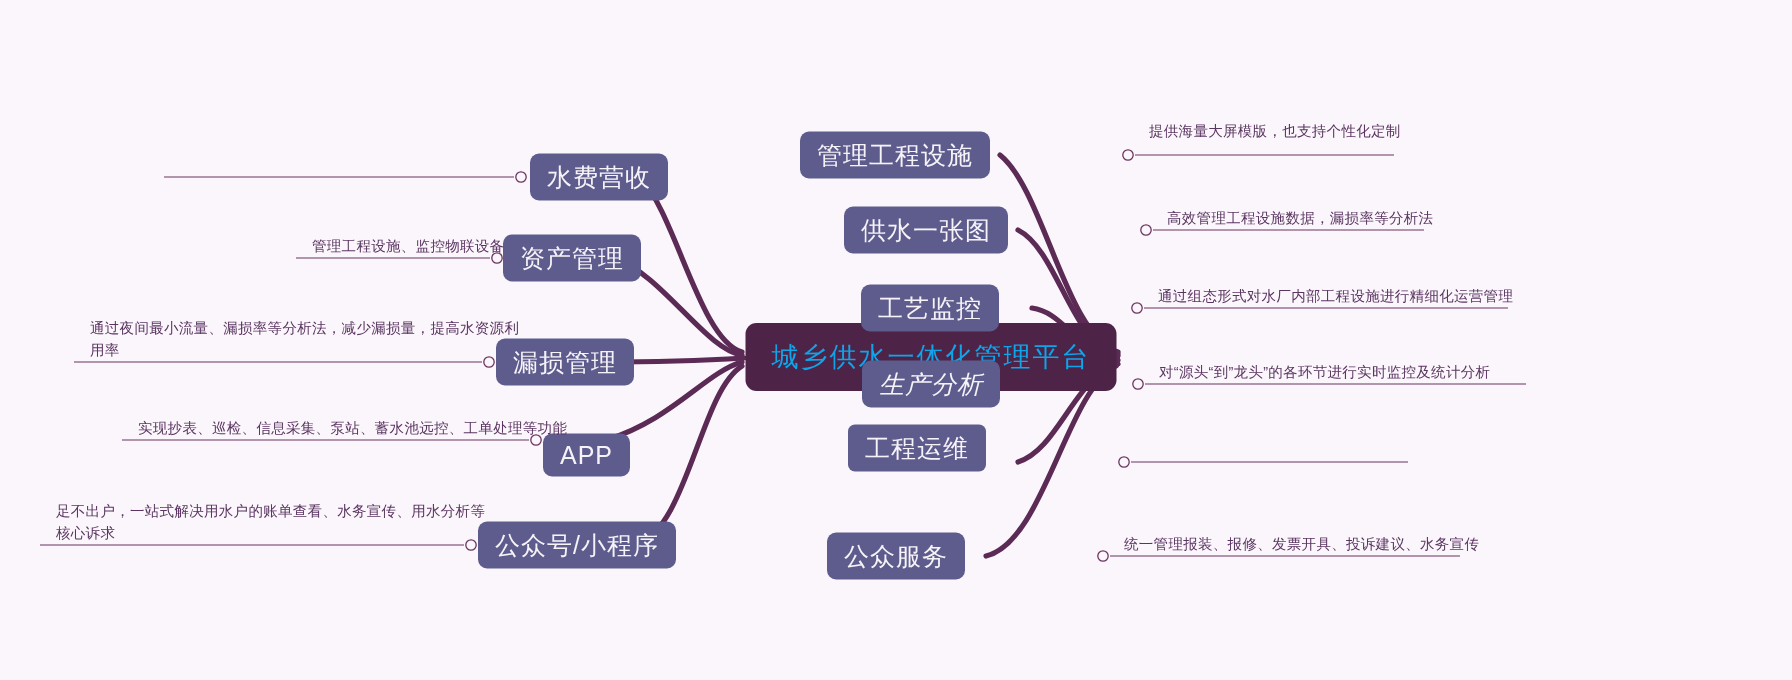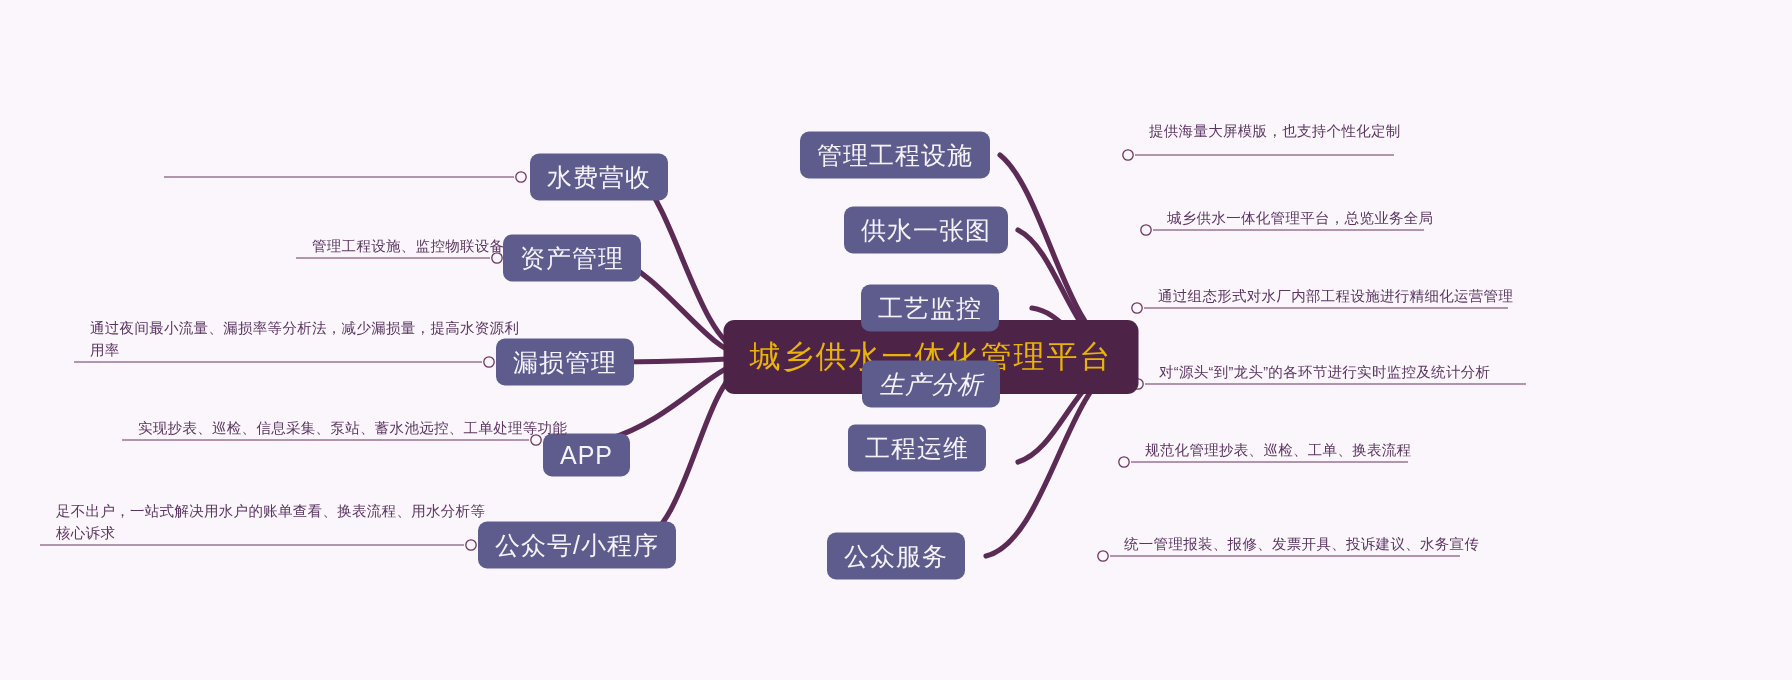--- a/index.html
+++ b/index.html
@@ -22,24 +22,24 @@
     font-size:25px;
     letter-spacing:1px;
     white-space:nowrap;
     box-sizing:border-box;
     padding:7px 17px;
     transform:translateY(-50%);
   }
   .central{
     position:absolute;
     background:#4D2348;
-    color:#eab308;
+    color:#0ea5e9;
     border-radius:11px;
     display:flex;align-items:center;justify-content:center;
-    font-size:31px;
+    font-size:27px;
     letter-spacing:2px;
     white-space:nowrap;
     padding:16px 26px;
     box-sizing:border-box;
     transform:translate(-50%,-50%);
   }
   .note{
     position:absolute;
     font-size:14.5px;
     color:#5A3561;
@@ -138,23 +138,22 @@
     <span>工程运维</span>
   </div>
   <div class="node" style="left:965px;top:556px;transform:translate(-100%,-50%);">
     <span>公众服务</span>
   </div>
 
   <div class="note left" style="left: 312px; top: 235px;">管理工程设施、监控物联设备</div>
   <div class="note left" style="left: 90px; top: 317px;">通过夜间最小流量、漏损率等分析法，减少漏损量，提高水资源利
 用率</div>
   <div class="note left" style="left: 138px; top: 417px;">实现抄表、巡检、信息采集、泵站、蓄水池远控、工单处理等功能</div>
-  <div class="note left" style="left: 56px; top: 500px;">足不出户，一站式解决用水户的账单查看、换表流程、用水分析等
+  <div class="note left" style="left: 56px; top: 500px;">足不出户，一站式解决用水户的账单查看、水务宣传、用水分析等
 核心诉求</div>
 
   <div class="note right" style="left: 1149px; top: 120px;">提供海量大屏模版，也支持个性化定制</div>
-  <div class="note right" style="left: 1167px; top: 207px;">城乡供水一体化管理平台，总览业务全局</div>
+  <div class="note right" style="left: 1167px; top: 207px;">高效管理工程设施数据，漏损率等分析法</div>
   <div class="note right" style="left: 1158px; top: 285px;">通过组态形式对水厂内部工程设施进行精细化运营管理</div>
   <div class="note right" style="left: 1159px; top: 361px;">对“源头“到”龙头”的各环节进行实时监控及统计分析</div>
-  <div class="note right" style="left: 1145px; top: 439px;">规范化管理抄表、巡检、工单、换表流程</div>
   <div class="note right" style="left: 1124px; top: 533px;">统一管理报装、报修、发票开具、投诉建议、水务宣传</div>
 
 </div>
 
 </body></html>

